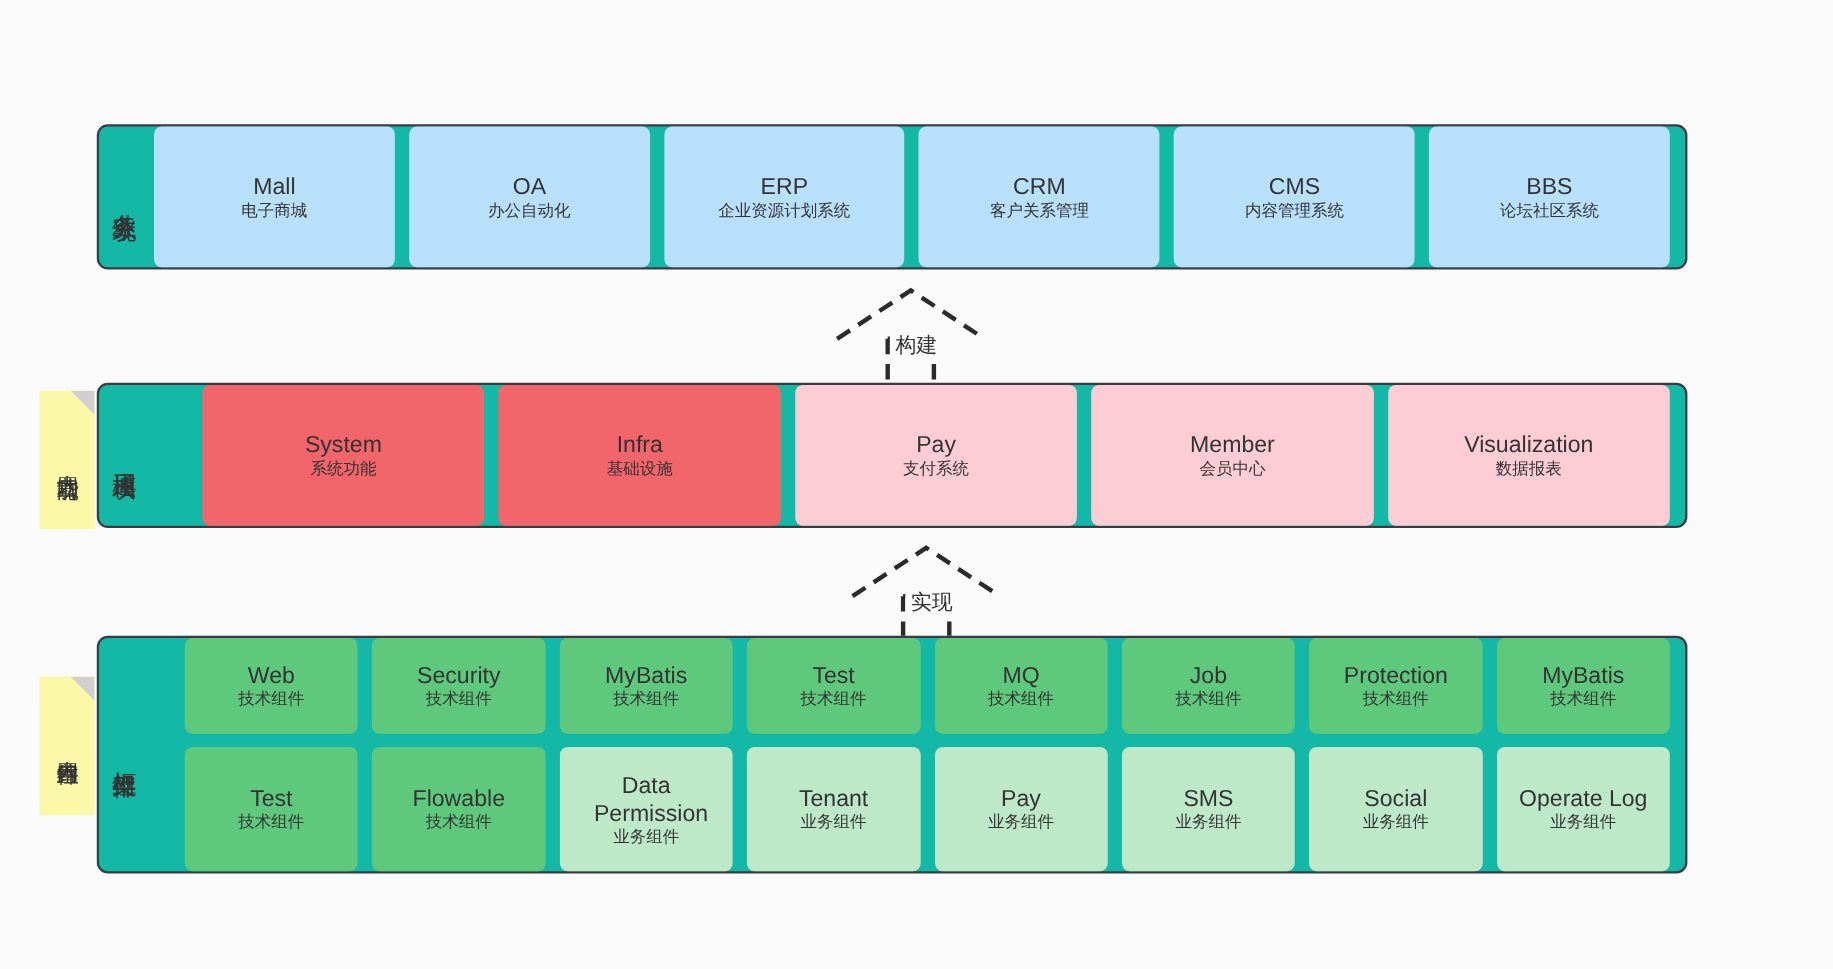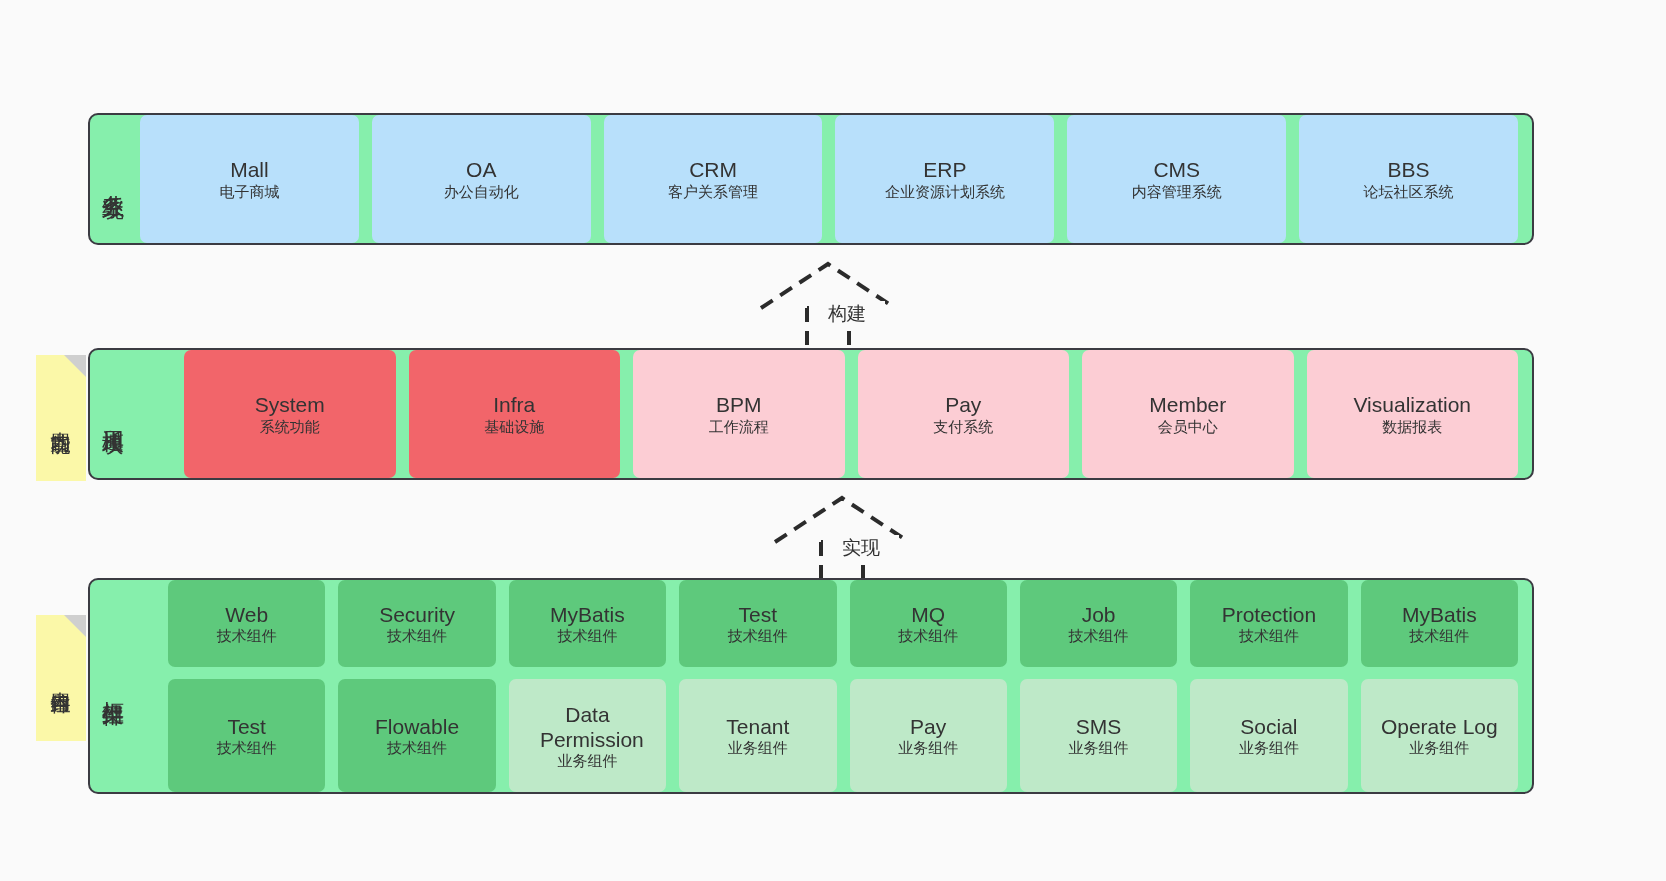--- a/index.html
+++ b/index.html
@@ -19,21 +19,21 @@
 
   .canvas {
     position: absolute;
     inset: 0;
   }
 
   
   .layer {
     position: absolute;
     box-sizing: border-box;
-    background: #86efac;
+    background: #14b8a6;
     border: 2px solid #3b3b42;
     border-radius: 10px;
     display: flex;
     align-items: center;
     justify-content: center;
   }
 
   .layer-title {
     width: 46px;
     flex: 0 0 46px;
@@ -126,21 +126,21 @@
   
   .arrow-wrap {
     position: absolute;
   }
   .arrow-wrap svg { display: block; }
   .arrow-label {
     position: absolute;
     font-size: 19px;
     color: #333333;
     background: #fafafa;
-    padding: 0 19px;
+    padding: 0 5px;
     white-space: nowrap;
     user-select: none;
   }
 </style>
 </head>
 <body>
 
 <div class="canvas">
 
   <div class="layer" style="left:88px; top:113px; width:1446px; height:132px;">
@@ -149,26 +149,26 @@
       <div class="row">
         <div class="card c-blue">
           <span class="t1">Mall</span>
           <span class="t2">电子商城</span>
         </div>
         <div class="card c-blue">
           <span class="t1">OA</span>
           <span class="t2">办公自动化</span>
         </div>
         <div class="card c-blue">
+          <span class="t1">ERP</span>
+          <span class="t2">企业资源计划系统</span>
+        </div>
+        <div class="card c-blue">
           <span class="t1">CRM</span>
           <span class="t2">客户关系管理</span>
-        </div>
-        <div class="card c-blue">
-          <span class="t1">ERP</span>
-          <span class="t2">企业资源计划系统</span>
         </div>
         <div class="card c-blue">
           <span class="t1">CMS</span>
           <span class="t2">内容管理系统</span>
         </div>
         <div class="card c-blue">
           <span class="t1">BBS</span>
           <span class="t2">论坛社区系统</span>
         </div>
       </div>
@@ -196,24 +196,20 @@
       <div class="row">
         <div class="card c-red">
           <span class="t1">System</span>
           <span class="t2">系统功能</span>
         </div>
         <div class="card c-red">
           <span class="t1">Infra</span>
           <span class="t2">基础设施</span>
         </div>
         <div class="card c-pink">
-          <span class="t1">BPM</span>
-          <span class="t2">工作流程</span>
-        </div>
-        <div class="card c-pink">
           <span class="t1">Pay</span>
           <span class="t2">支付系统</span>
         </div>
         <div class="card c-pink">
           <span class="t1">Member</span>
           <span class="t2">会员中心</span>
         </div>
         <div class="card c-pink">
           <span class="t1">Visualization</span>
           <span class="t2">数据报表</span>

